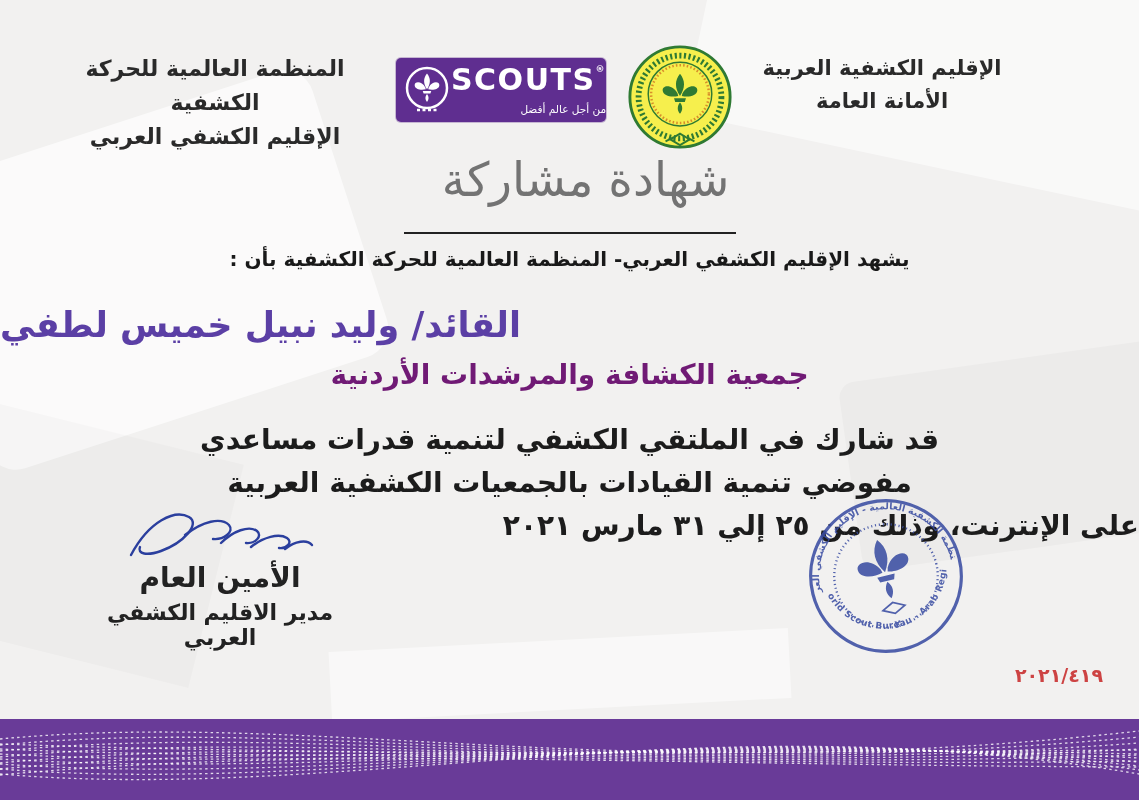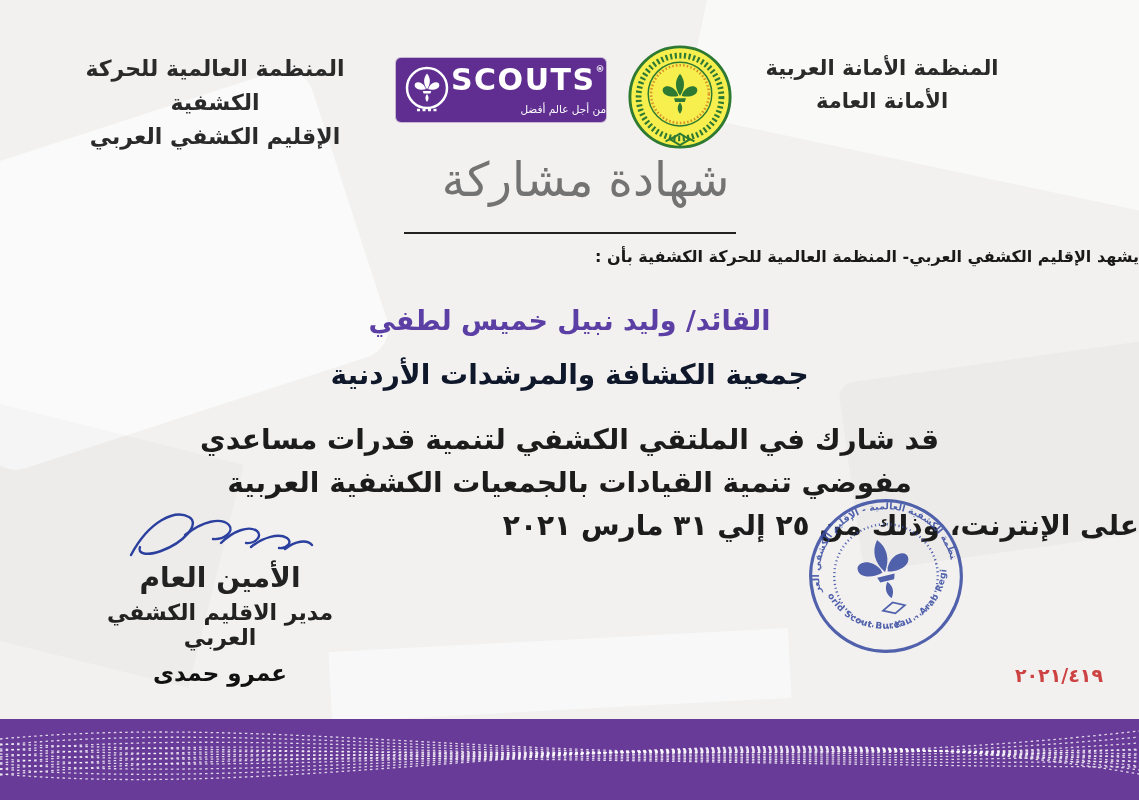--- a/index.html
+++ b/index.html
@@ -20,24 +20,24 @@
   .scouts-logo{position:absolute;top:58px;left:396px;width:210px;height:64px;background:#5f2e90;border-radius:5px;display:flex;align-items:center;box-shadow:0 0 0 1px rgba(95,46,144,.3);}
   .scouts-fleur{margin-left:7px;flex:0 0 auto;}
   .scouts-texts{position:relative;flex:1;padding-right:12px;text-align:right;}
   .scouts-word{color:#fff;font-size:30px;font-weight:bold;letter-spacing:1.5px;line-height:1;}
   .scouts-reg{color:#fff;font-size:9px;vertical-align:top;}
   .scouts-tag{color:#fff;font-size:10.5px;margin-top:8px;direction:rtl;}
 
   .title{position:absolute;top:152px;left:16px;width:100%;text-align:center;font-size:47px;color:#737373;direction:rtl;font-weight:500;}
   .title-rule{position:absolute;top:232px;left:404px;width:332px;height:2px;background:#222;}
 
-  .intro{position:absolute;top:247px;left:0;width:100%;text-align:right;direction:rtl;font-size:16px;font-weight:bold;color:#191919;}
+  .intro{position:absolute;top:247px;left:0;width:100%;text-align:center;direction:rtl;font-size:20px;font-weight:bold;color:#191919;}
 
-  .recipient-name{position:absolute;top:305px;left:0;width:100%;text-align:center;direction:rtl;font-size:27px;font-weight:bold;color:#5b3fa5;}
-  .recipient-org{position:absolute;top:358px;left:0;width:100%;text-align:center;direction:rtl;font-size:28px;font-weight:bold;color:#0f172a;}
+  .recipient-name{position:absolute;top:305px;left:0;width:100%;text-align:left;direction:rtl;font-size:35px;font-weight:bold;color:#5b3fa5;}
+  .recipient-org{position:absolute;top:358px;left:0;width:100%;text-align:center;direction:rtl;font-size:28px;font-weight:bold;color:#701a75;}
 
   .body-line{position:absolute;left:0;width:100%;text-align:center;direction:rtl;font-size:28px;font-weight:bold;color:#1c1c1c;}
   .body1{top:423px;} .body2{top:466px;} .body3{top:509px;text-align:right;}
 
   .sig-wrap{position:absolute;left:105px;top:505px;width:230px;text-align:center;}
   .sig-svg{display:block;margin:0 auto;}
   .sig-title1{font-size:28px;font-weight:bold;color:#222;direction:rtl;margin-top:-6px;}
   .sig-title2{font-size:22px;font-weight:bold;color:#222;direction:rtl;margin-top:6px;}
   .sig-name{font-size:23px;font-weight:bold;color:#111;direction:rtl;margin-top:10px;}
 
@@ -53,21 +53,21 @@
 
 <div class="cert">
 
   <div class="wm wm1"></div>
   <div class="wm wm2"></div>
   <div class="wm wm3"></div>
   <div class="wm wm4"></div>
   <div class="wm wm5"></div>
 
   <div class="hdr-block hdr-right" dir="rtl">
-    <div>المنظمة الأمانة العربية</div>
+    <div>الإقليم الكشفية العربية</div>
     <div>الأمانة العامة</div>
   </div>
 
   <div class="hdr-block hdr-left" dir="rtl">
     <div>المنظمة العالمية للحركة الكشفية</div>
     <div>الإقليم الكشفي العربي</div>
   </div>
 
   <svg class="arab-logo" viewBox="0 0 110 110">
     <defs>
@@ -125,21 +125,20 @@
       <g fill="none" stroke="#2b3f9e" stroke-width="2.4" stroke-linecap="round">
         <path d="M16 50 C34 16 60 4 74 12 C86 19 68 38 46 46 C32 51 22 49 25 42"></path>
         <path d="M70 30 C88 16 106 12 114 20 C120 27 108 35 98 34"></path>
         <path d="M106 38 C118 26 134 20 142 26 C148 31 140 39 131 38"></path>
         <path d="M136 42 C148 32 164 28 172 33 C178 37 172 44 164 43"></path>
         <path d="M170 44 C180 36 192 34 197 40"></path>
       </g>
     </svg>
     <div class="sig-title1">الأمين العام</div>
     <div class="sig-title2">مدير الاقليم الكشفي العربي</div>
-    <div class="sig-name">عمرو حمدى</div>
   </div>
 
   <svg class="stamp" viewBox="0 0 170 170">
     <defs>
       <path id="fleurC" d="M0,-34 C9,-23 9,-10 0,3 C-9,-10 -9,-23 0,-34 Z
         M-4,-1 C-12,-17 -30,-16 -29,-6 C-28,3 -14,6 -3,3 Z
         M4,-1 C12,-17 30,-16 29,-6 C28,3 14,6 3,3 Z
         M-10,7 L10,7 L8,13 L-8,13 Z
         M0,14 C5,20 5,27 0,33 C-5,27 -5,20 0,14 Z"></path>
       <path id="arcTop" d="M 14,85 A 71,71 0 0 1 156,85"></path>

